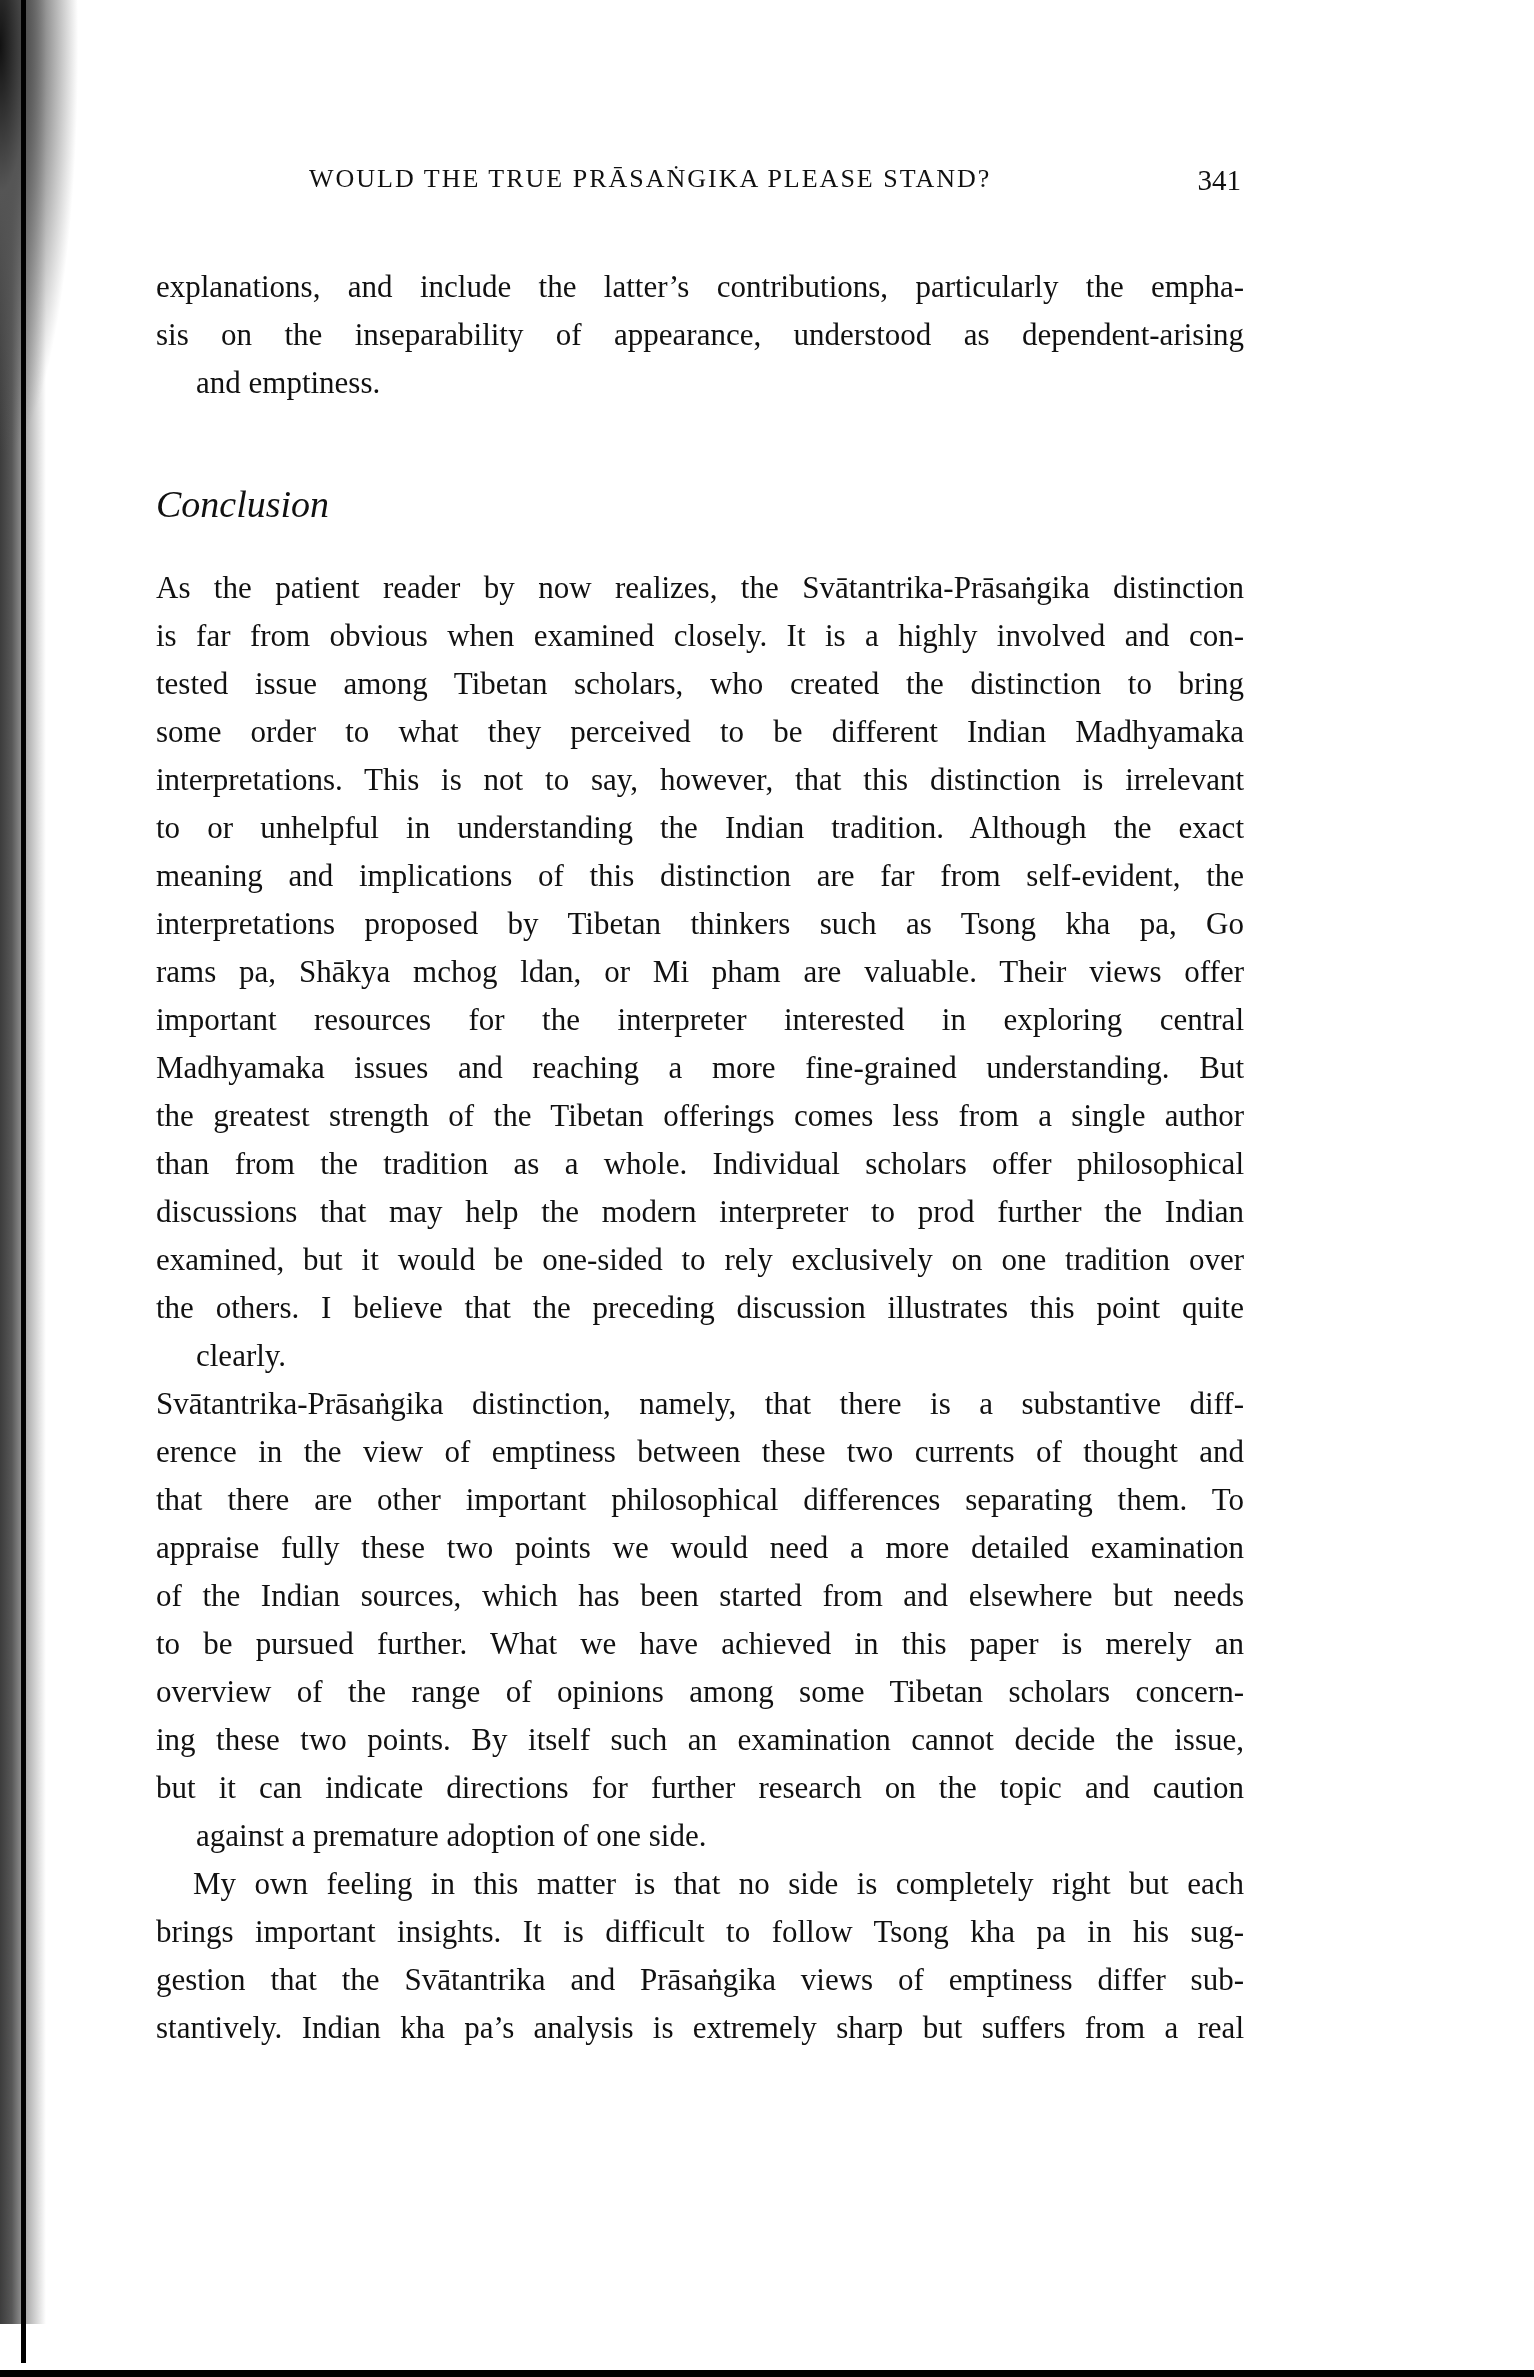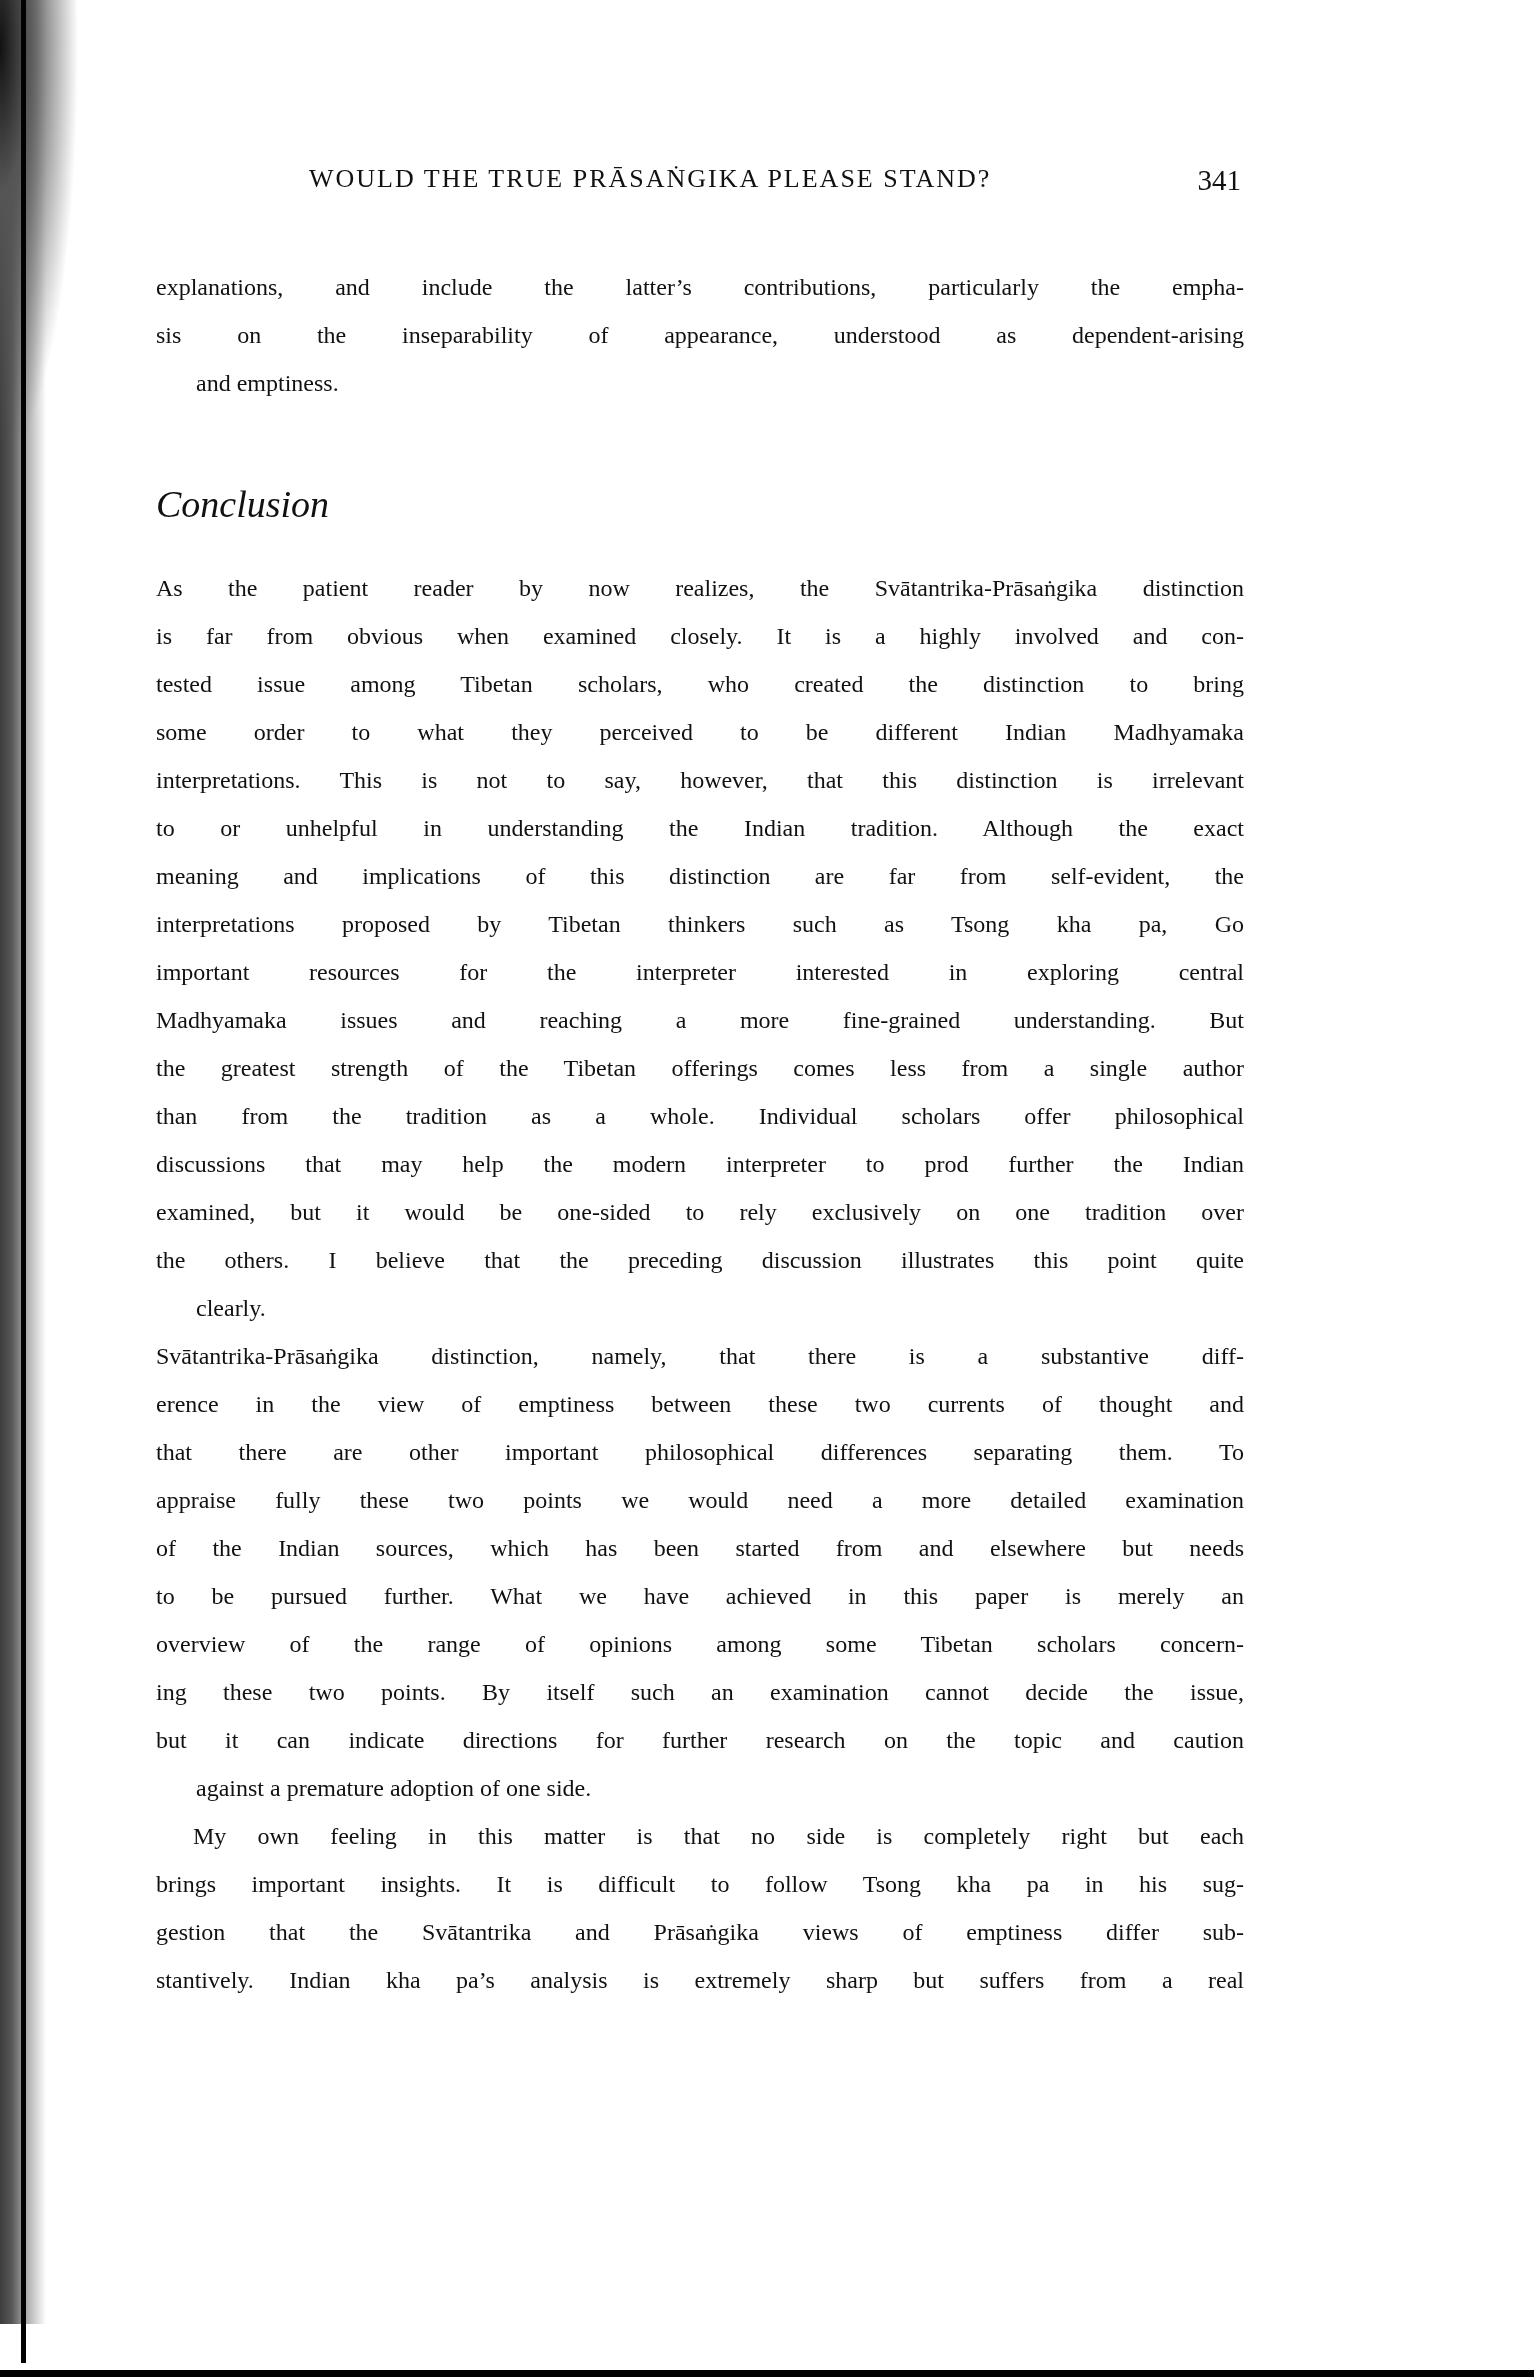--- a/index.html
+++ b/index.html
@@ -19,21 +19,21 @@
   .running-head {
     position: absolute; top: 164px; left: 309px; width: 932px; height: 39px;
     font-family: "Liberation Serif", "DejaVu Serif", serif;
     font-size: 26px; letter-spacing: 2px; color: #111; white-space: nowrap;
   }
   .running-title { position: absolute; left: 0; top: 0; }
   .page-number { position: absolute; right: 0; top: 0; font-size: 29px; letter-spacing: 0; }
   .text-block {
     position: absolute; left: 156px; width: 1088px;
     font-family: "Liberation Serif", "DejaVu Serif", serif;
-    font-size: 24px; color: #111;
+    font-size: 31px; color: #111;
   }
   .line {
     display: block; height: 48px; line-height: 48px; white-space: nowrap;
     text-align: justify; text-align-last: justify;
   }
   .line.last { text-align-last: left; margin-left: 40px; }
   .line.indent { padding-left: 37px; }
   .section-heading {
     position: absolute; left: 156px; top: 482px;
     font-family: "Liberation Serif", "DejaVu Serif", serif;
@@ -64,20 +64,21 @@
 
   <div class="text-block" style="top:564px;">
     <span class="line">As the patient reader by now realizes, the Svātantrika-Prāsaṅgika distinction</span>
     <span class="line">is far from obvious when examined closely. It is a highly involved and con-</span>
     <span class="line">tested issue among Tibetan scholars, who created the distinction to bring</span>
     <span class="line">some order to what they perceived to be different Indian Madhyamaka</span>
     <span class="line">interpretations. This is not to say, however, that this distinction is irrelevant</span>
     <span class="line">to or unhelpful in understanding the Indian tradition. Although the exact</span>
     <span class="line">meaning and implications of this distinction are far from self-evident, the</span>
     <span class="line">interpretations proposed by Tibetan thinkers such as Tsong kha pa, Go</span>
+    <span class="line">rams pa, Shākya mchog ldan, or Mi pham are valuable. Their views offer</span>
     <span class="line">important resources for the interpreter interested in exploring central</span>
     <span class="line">Madhyamaka issues and reaching a more fine-grained understanding. But</span>
     <span class="line">the greatest strength of the Tibetan offerings comes less from a single author</span>
     <span class="line">than from the tradition as a whole. Individual scholars offer philosophical</span>
     <span class="line">discussions that may help the modern interpreter to prod further the Indian</span>
     <span class="line">examined, but it would be one-sided to rely exclusively on one tradition over</span>
     <span class="line">the others. I believe that the preceding discussion illustrates this point quite</span>
     <span class="line last">clearly.</span>
 
     <span class="line">Svātantrika-Prāsaṅgika distinction, namely, that there is a substantive diff-</span>

